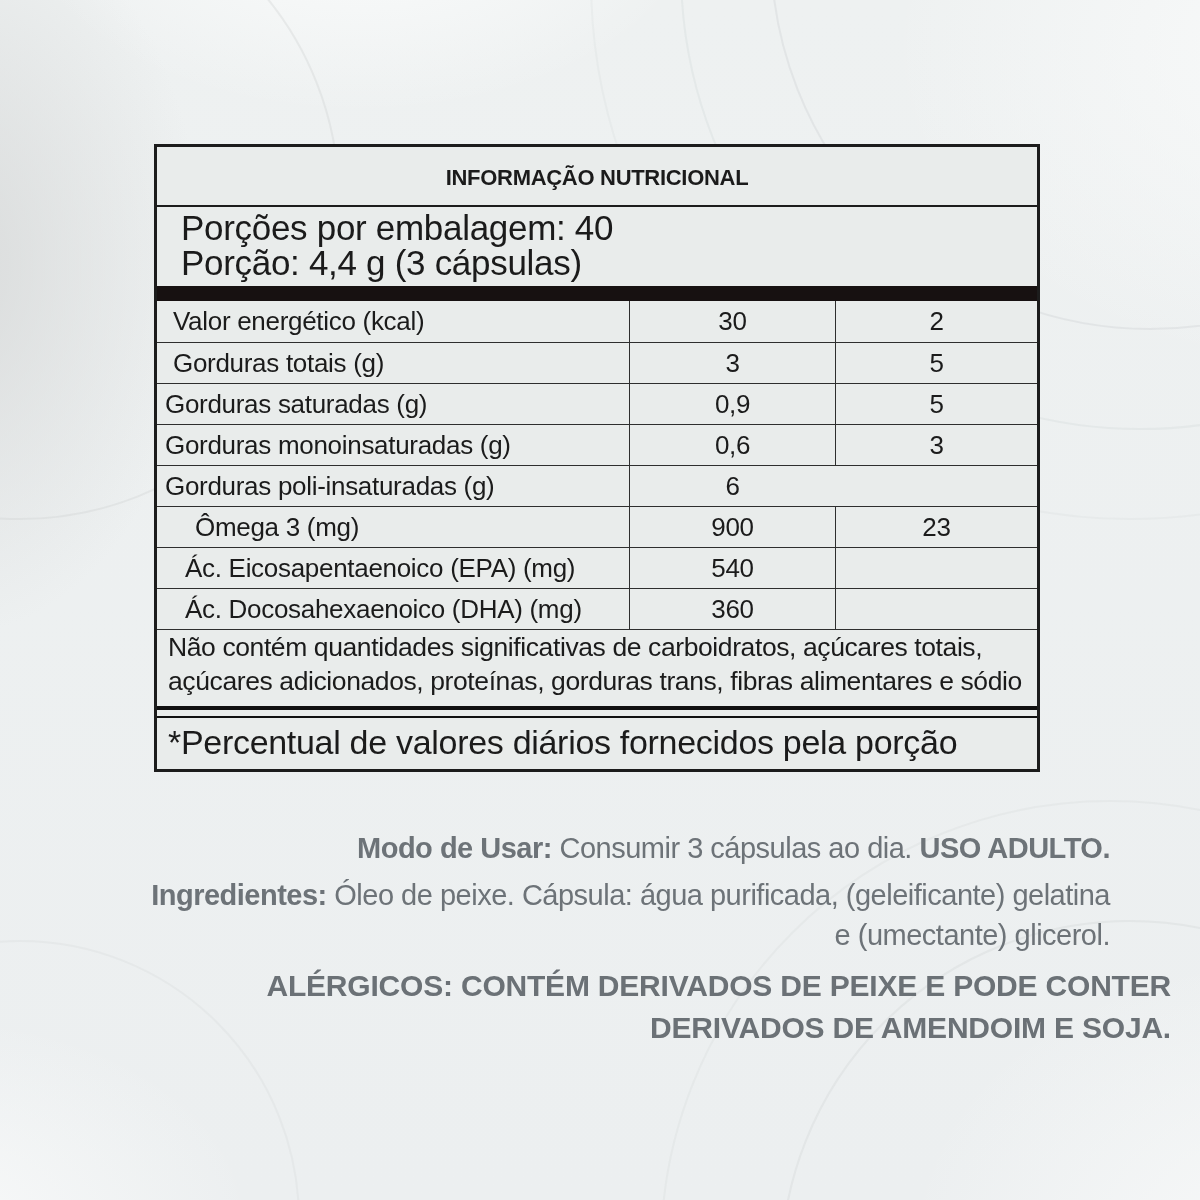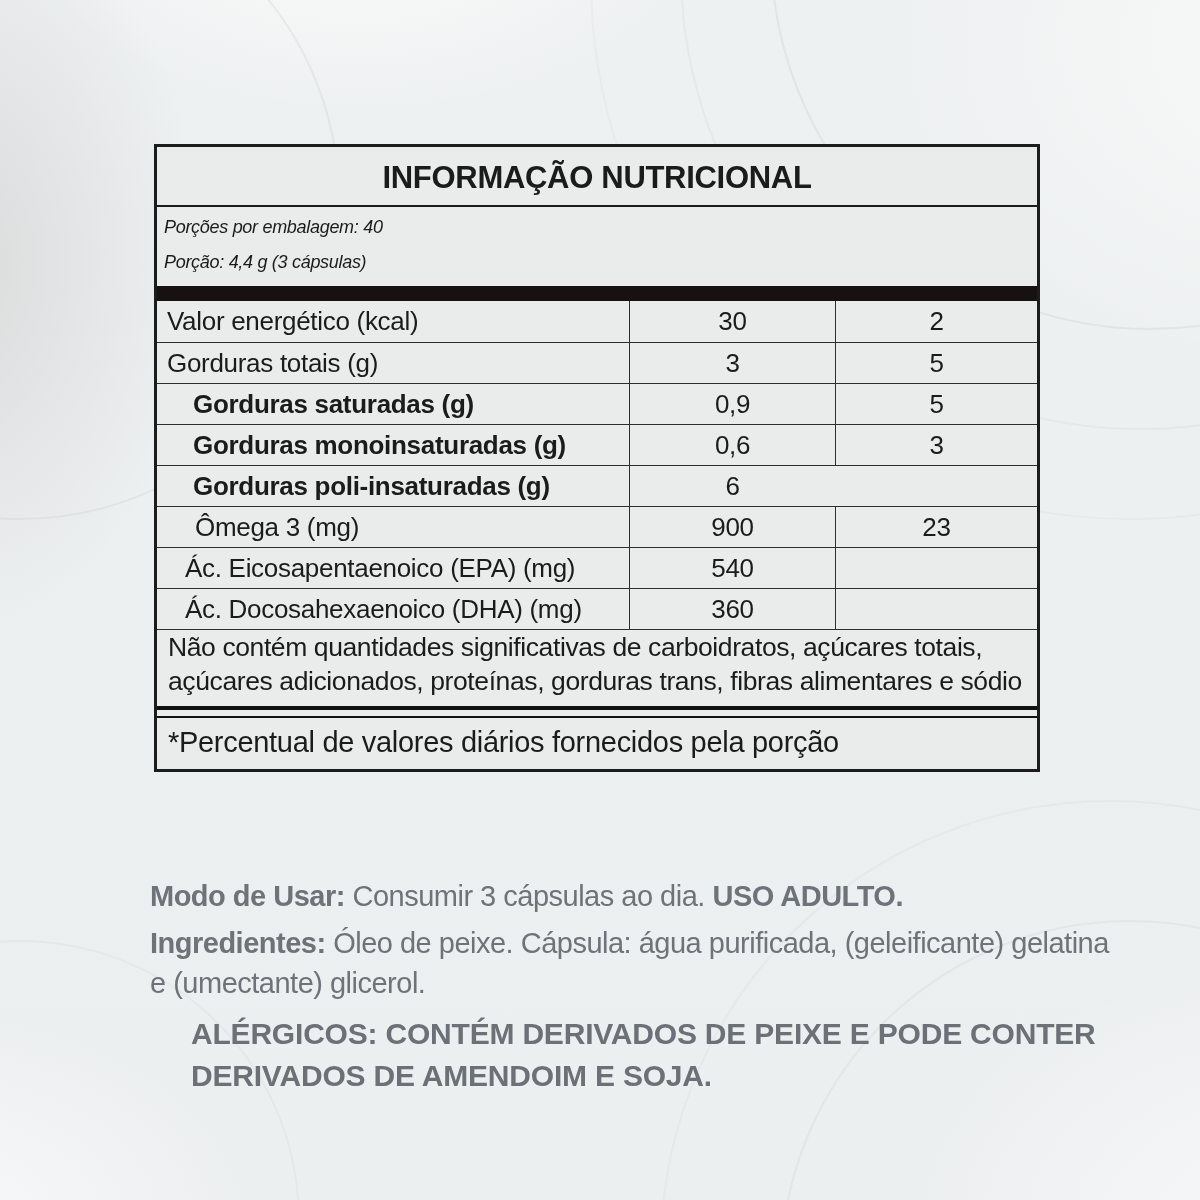--- a/index.html
+++ b/index.html
@@ -31,45 +31,45 @@
   .arc.a7 { width:560px; height:560px; left:-260px; bottom:-300px; border-color:rgba(205,208,208,.22); }
 
   
   .label {
     position:absolute; left:154px; top:144px; width:886px;
     border:3px solid #1c1c1c;
     background:#e9eceb;
     color:#1b1b1b;
   }
   .label-title {
-    text-align:center; font-weight:bold; font-size:31px; line-height:36px;
+    text-align:center; font-weight:bold; font-size:22px; line-height:36px;
     letter-spacing:-.3px; padding:13px 0 9px;
     border-bottom:2px solid #1c1c1c;
   }
-  .serving { padding:3px 7px 6px; font-size:18px; line-height:35px; letter-spacing:-.3px;font-style:italic; }
+  .serving { padding:3px 24px 6px; font-size:35px; line-height:35px; letter-spacing:-.3px; }
   .bar { height:15px; background:#171111; }
 
   .trow { display:grid; grid-template-columns:472px 206px 1fr; min-height:41px; font-size:26px; letter-spacing:-.3px; }
   .trow + .trow, .note-row { border-top:1.5px solid #2e2e2e; }
   .cell { display:flex; align-items:center; }
-  .cell.lbl { padding-left:10px; }
+  .cell.lbl { padding-left:16px; }
   .cell.num { justify-content:center; border-left:1.5px solid #2e2e2e; }
   .thead .trow { min-height:47px; font-weight:bold; font-size:27px; }
-  .ind1 .lbl { padding-left:36px;font-weight:bold; }
+  .ind1 .lbl { padding-left:8px; }
   .ind2 .lbl { padding-left:38px; }
   .ind3 .lbl { padding-left:28px; }
 
   .note-row { padding:0 11px 8px; font-size:26.5px; line-height:34px; letter-spacing:-.4px; }
   .double-rule { height:12px; border-top:4px solid #101010; border-bottom:2px solid #101010; background:transparent; }
-  .dv-note { padding:6px 11px 9px; font-size:29px; line-height:36px; letter-spacing:-.3px;border-radius:24px; }
+  .dv-note { padding:6px 11px 9px; font-size:34px; line-height:36px; letter-spacing:-.3px;border-radius:24px; }
 
   
   .bottom-text {
-    position:absolute; left:150px; top:876px; width:960px;
-    color:#6d7378; font-size:29px; line-height:40px; letter-spacing:-.5px;
+    position:absolute; left:150px; top:828px; width:960px;
+    color:#6d7378; font-size:29px; line-height:40px; letter-spacing:-.5px;text-align:right;
   }
   .bottom-text b { font-weight:bold; }
   .p-usage { margin-bottom:7px; }
   .p-ingredients { margin-bottom:10px; }
   .p-allergens {
     font-weight:bold; font-size:30px; line-height:42px;
     color:#6b7176; letter-spacing:-.2px; width:980px;margin-left:41px;
   }
 </style>
 </head>

